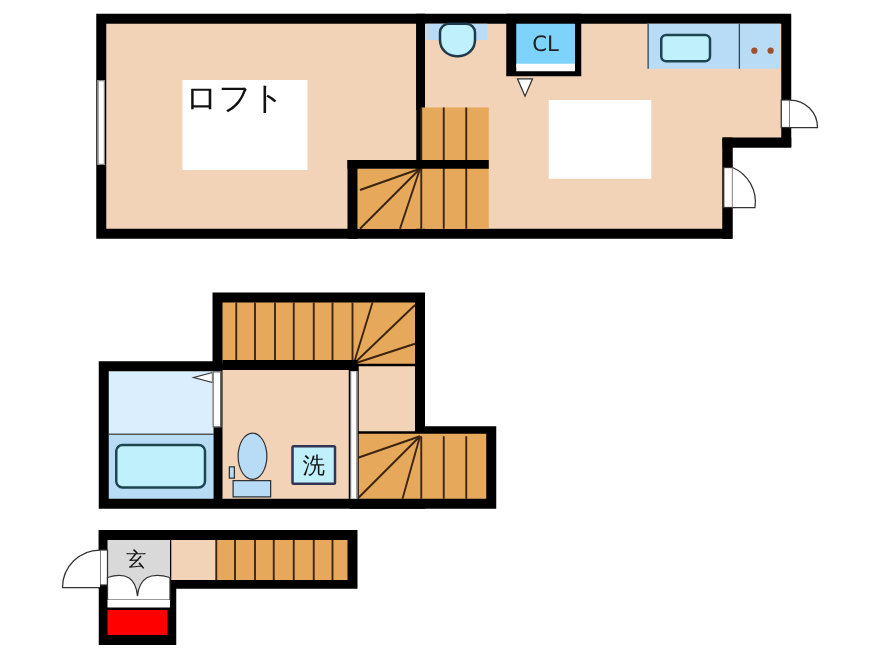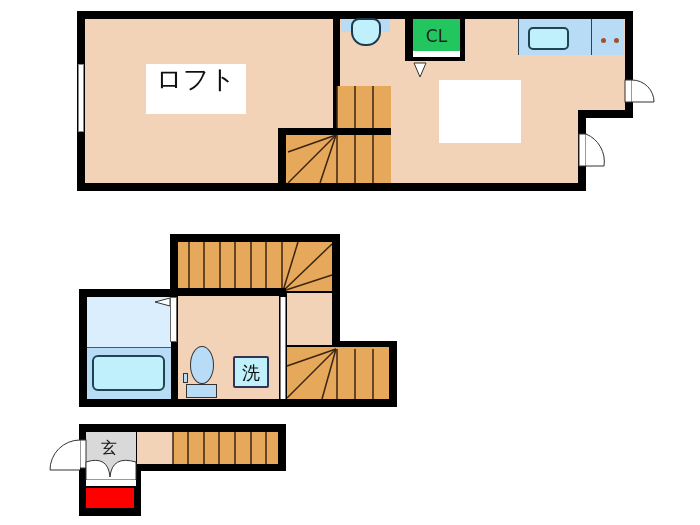--- a/index.html
+++ b/index.html
@@ -42,40 +42,40 @@
     <line x1="336" y1="135" x2="320" y2="183"></line>
   </g>
 </svg>
 <div class="abs wall" style="left:278px;top:128px;width:113px;height:7px;"></div>
 <div class="abs wall" style="left:278px;top:128px;width:8px;height:63px;"></div>
 
 <div class="abs blue" style="left:341px;top:19px;width:49px;height:13px;"></div>
 <div class="abs" style="left:351px;top:18px;width:30px;height:28px;border-radius:8px 8px 14px 14px;background:#bff0fb;border:2px solid #1e3a4a;"></div>
 
 <div class="abs wall" style="left:405px;top:11px;width:60px;height:50px;"></div>
-<div class="abs" style="left:413px;top:19px;width:47px;height:35px;background:#22c55e;color:#222;font-size:17px;text-align:center;line-height:34px;">CL</div>
+<div class="abs" style="left:413px;top:19px;width:47px;height:35px;background:#7dd3fc;color:#222;font-size:17px;text-align:center;line-height:34px;">CL</div>
 <div class="abs" style="left:413px;top:51px;width:47px;height:6px;background:#fff;"></div>
 <svg width="700" height="525">
   <polygon points="414,63 426,63 420,77" fill="#fff" stroke="#333" stroke-width="1"></polygon>
 </svg>
 
 <div class="abs blue" style="left:518px;top:19px;width:106px;height:36px;border-left:1px solid #2a4455;"></div>
 <div class="abs" style="left:528px;top:27px;width:41px;height:23px;background:#bff0fb;border:2px solid #1e4452;border-radius:5px;"></div>
 <div class="abs" style="left:591px;top:19px;width:1px;height:36px;background:#2a4455;"></div>
 <div class="abs" style="left:601px;top:38px;width:5px;height:5px;border-radius:50%;background:#a0522d;"></div>
 <div class="abs" style="left:614px;top:38px;width:5px;height:5px;border-radius:50%;background:#a0522d;"></div>
 
 <svg width="700" height="525">
   <rect x="625" y="80" width="7" height="22" fill="#fff" stroke="#333" stroke-width="1"></rect>
   <path d="M632,80 A22,22 0 0 1 654,102 L632,102" fill="#fff" stroke="#333" stroke-width="1"></path>
   <rect x="579" y="134" width="7" height="32" fill="#fff" stroke="#333" stroke-width="1"></rect>
   <path d="M586,134 A30,30 0 0 1 604,166 L586,166" fill="#fff" stroke="#333" stroke-width="1"></path>
 </svg>
 
-<div class="abs label" style="left:146px;top:64px;width:100px;height:50px;padding:2px 2px;font-size:26px;text-align:center;">
+<div class="abs label" style="left:146px;top:64px;width:100px;height:72px;padding:2px 2px;font-size:26px;">
   <div>ロフト</div>
 </div>
 <div class="abs label" style="left:439px;top:80px;width:82px;height:63px;padding:2px 2px;font-size:26px;">
 </div>
 
 <div class="abs wall" style="left:170px;top:234px;width:170px;height:70px;"></div>
 <div class="abs wall" style="left:79px;top:289px;width:261px;height:118px;"></div>
 <div class="abs wall" style="left:280px;top:341px;width:117px;height:66px;"></div>
 
 <div class="abs stair" style="left:178px;top:242px;width:154px;height:49px;"></div>

